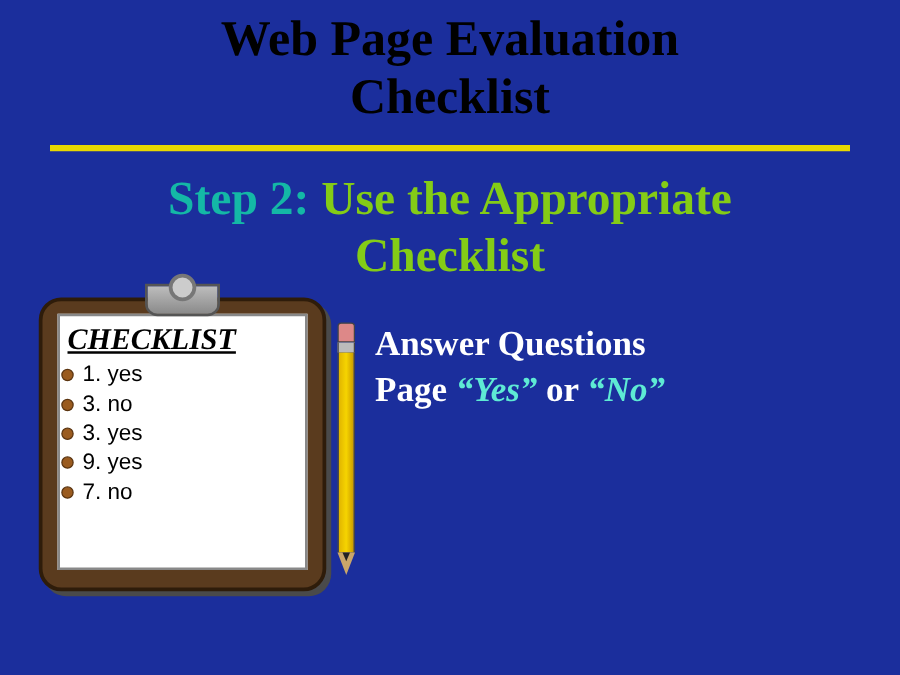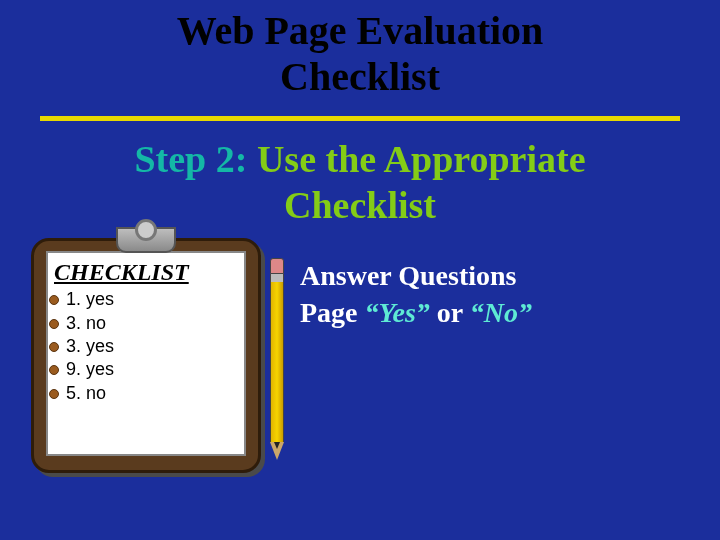--- a/index.html
+++ b/index.html
@@ -200,21 +200,21 @@
     <div class="clipboard">
       <div class="board">
         <div class="clip"></div>
         <div class="paper">
           <div class="check-title">CHECKLIST</div>
           <ul class="check-list">
             <li>1. yes</li>
             <li>3. no</li>
             <li>3. yes</li>
             <li>9. yes</li>
-            <li>5. no</li>
+            <li>7. no</li>
           </ul>
         </div>
       </div>
       <div class="pencil">
         <div class="eraser"></div>
         <div class="ferrule"></div>
         <div class="shaft"></div>
         <div class="tip"></div>
       </div>
     </div>

